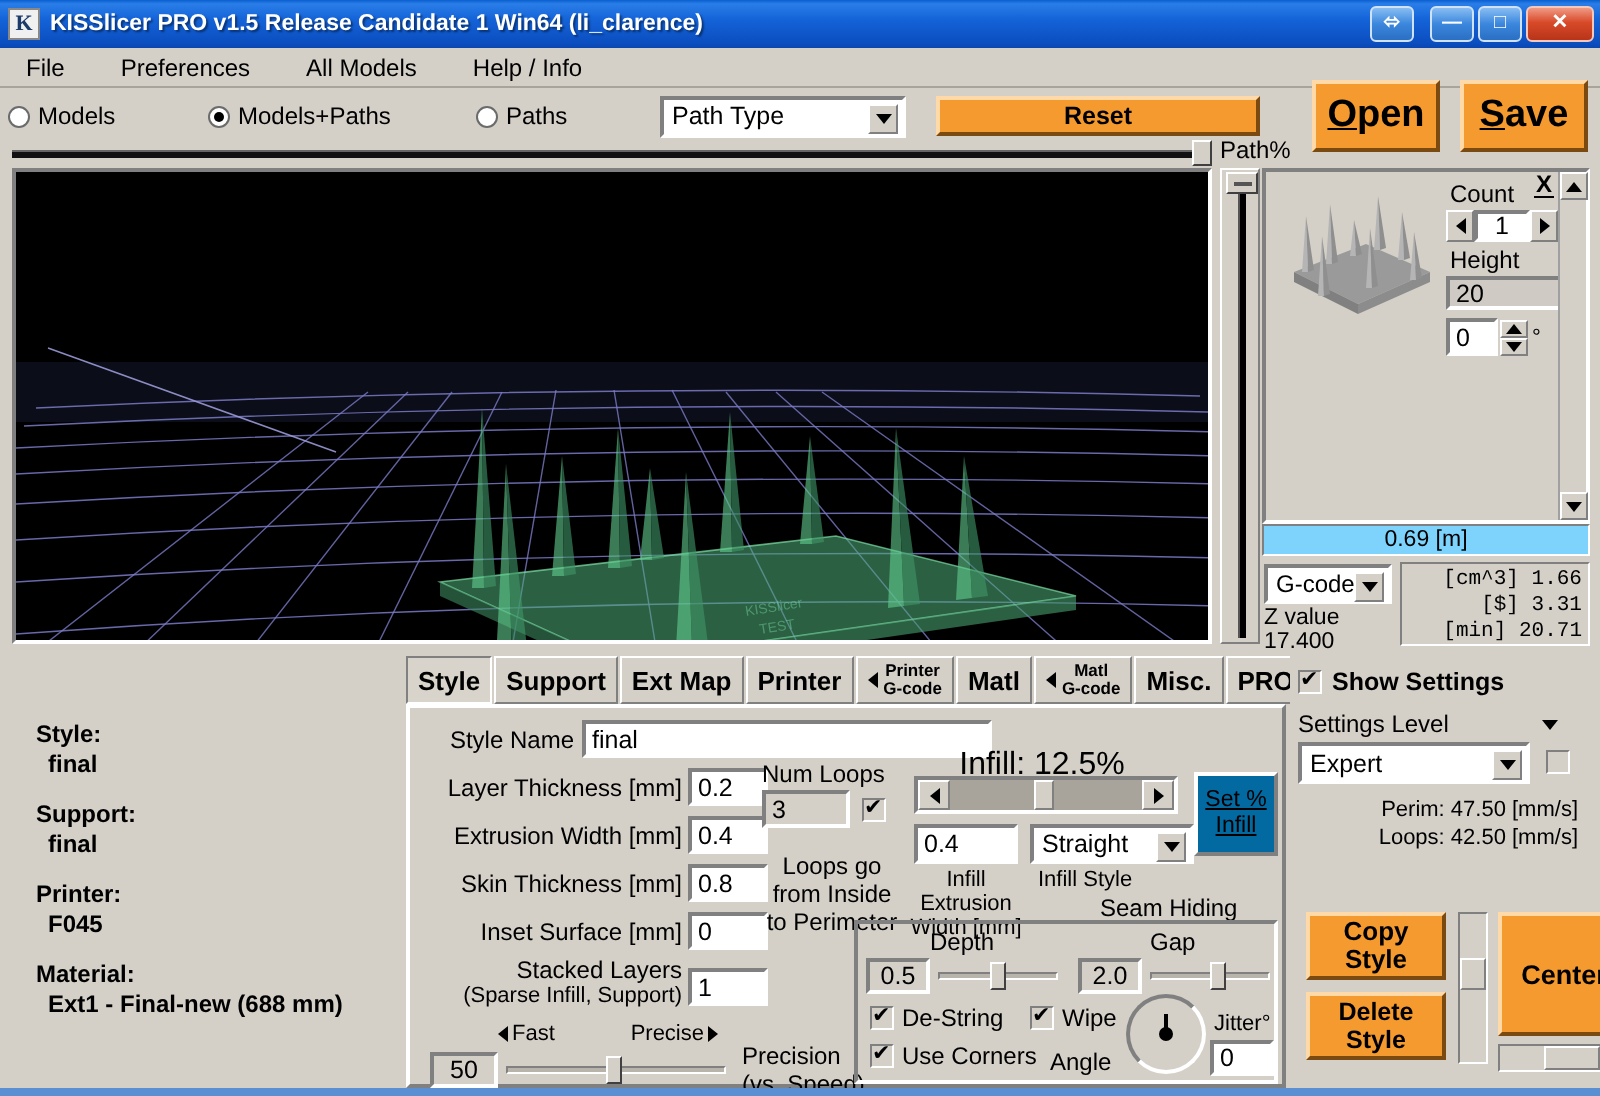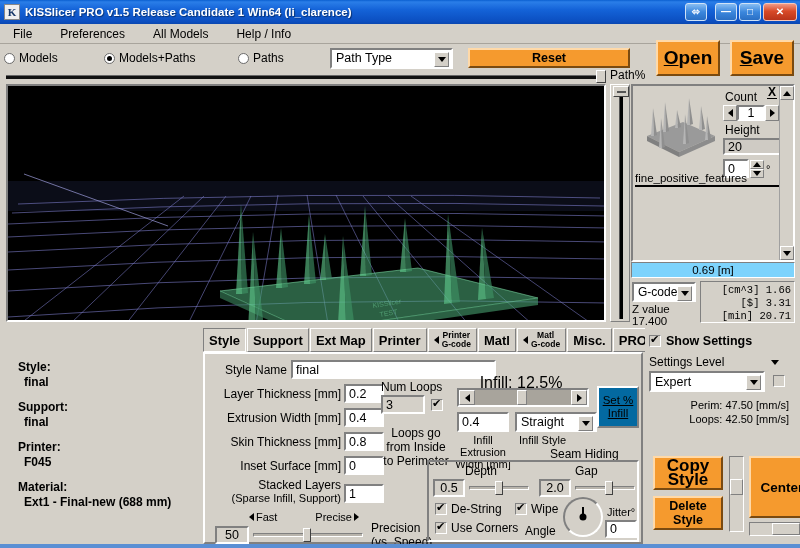--- a/index.html
+++ b/index.html
@@ -544,21 +544,20 @@
         <div class="spin-btn" style="height:9px;">
             <span class="tri-up"></span>
           </div>
         <div class="spin-btn" style="height:9px;">
             <span class="tri-dn"></span>
           </div>
       </div>
       <span class="lbl-sm" style="margin-left:2px;">°</span>
     </div>
 
-    <div class="mini-label">fine_positive_features</div>
 
     <div class="mp-scroll">
       <div class="sb" style="top:0;">
           <span class="tri-up"></span>
         </div>
       <div class="sb" style="bottom:0;">
           <span class="tri-dn"></span>
         </div>
     </div>
   </div>
@@ -781,21 +780,21 @@
       <div class="speed-line">
         <span>Perim:</span>
         <span>47.50 [mm/s]</span>
       </div>
       <div class="speed-line">
         <span>Loops:</span>
         <span>42.50 [mm/s]</span>
       </div>
     </div>
 
-    <div class="btn-orange" style="position:absolute; left:8px; top:128px; width:70px; height:34px; flex-direction:column; font-size:17px; line-height:14px;">
+    <div class="btn-orange" style="position:absolute; left:8px; top:128px; width:70px; height:34px; flex-direction:column; font-size:13px; line-height:14px;">
       <span>Copy</span>
       <span>Style</span>
     </div>
     <div class="btn-orange" style="position:absolute; left:8px; top:168px; width:70px; height:34px; flex-direction:column; font-size:12.5px; line-height:14px;">
       <span>Delete</span>
       <span>Style</span>
     </div>
 
     <div class="vscroll-sm" style="left:84px; top:128px; height:76px;">
       <div class="thb" style="top:22px;"></div>

